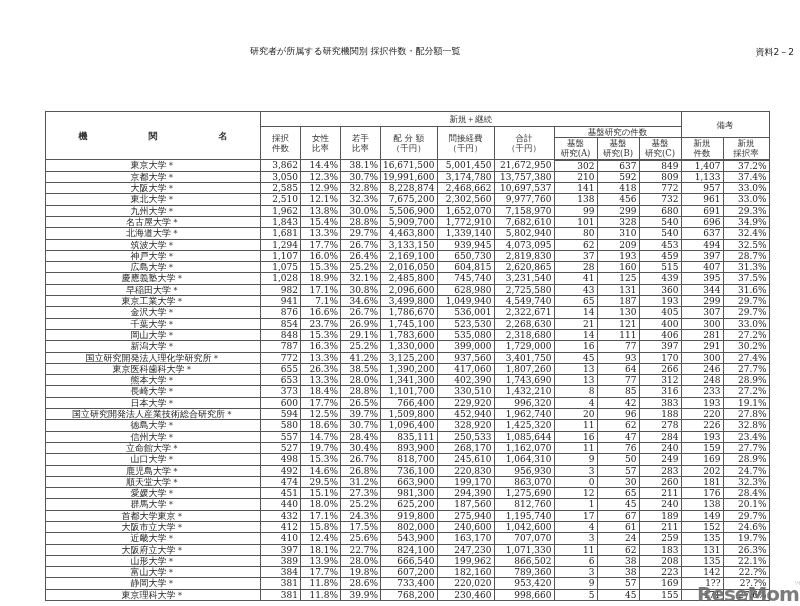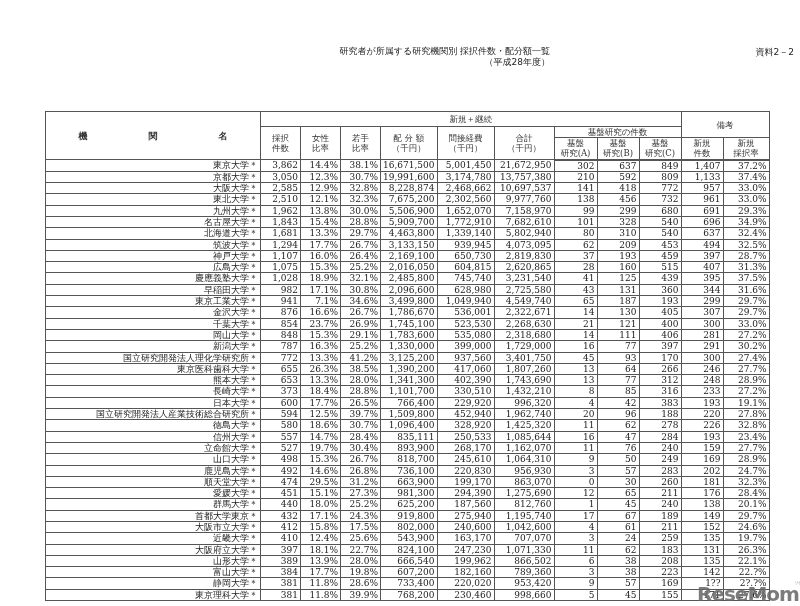--- a/index.html
+++ b/index.html
@@ -1,35 +1,34 @@
 <!DOCTYPE html>
 <html><head>
 <meta charset="utf-8">
 <style>
   html,body{margin:0;padding:0;background:#fff;}
   body{width:800px;height:606px;overflow:hidden;position:relative;font-family:"DejaVu Serif","Liberation Serif",serif;color:#222;}
-  .title{position:absolute;left:250px;top:46px;width:300px;text-align:right;font-family:"DejaVu Sans","Liberation Sans",sans-serif;font-size:9px;line-height:11px;}
+  .title{position:absolute;left:250px;top:46px;width:300px;text-align:left;font-family:"DejaVu Sans","Liberation Sans",sans-serif;font-size:9px;line-height:11px;}
   .docid{position:absolute;right:6px;top:46px;font-family:"DejaVu Sans","Liberation Sans",sans-serif;font-size:9px;text-align:center;}
   table{position:absolute;left:45px;top:111px;border-collapse:collapse;table-layout:fixed;font-size:9px;}
   td,th{border:1px solid #555;padding:0 2px;white-space:nowrap;overflow:hidden;font-weight:normal;}
   th{font-size:8.5px;line-height:10px;text-align:center;color:#333;}
   thead tr.last th{border-bottom:2px solid #555;}
   tbody td{height:10.3px;line-height:10.3px;text-align:right;}
-  tbody td.name{text-align:right;}
+  tbody td.name{text-align:center;}
   .hdr-name{letter-spacing:0;font-size:9px;font-weight:bold;}
   .hdr-name span{display:inline-block;width:70px;text-align:center;}
   .logo{position:absolute;left:697px;top:582px;font-family:"DejaVu Sans","Liberation Sans",sans-serif;font-weight:bold;font-size:20px;color:#666;opacity:.85;letter-spacing:-1px;}
   .logo small{position:absolute;right:-8px;top:-2px;font-size:4px;font-weight:normal;color:#888;}
 </style>
 </head>
 <body>
 
 <div class="title">
   <div>研究者が所属する研究機関別 採択件数・配分額一覧</div>
-  <div>（平成28年度）</div>
 </div>
 <div class="docid">資料2－2</div>
 
 <table>
   <colgroup>
     <col style="width:205px">
       <col style="width:40px">
       <col style="width:40px">
       <col style="width:40px">
     <col style="width:55px">

